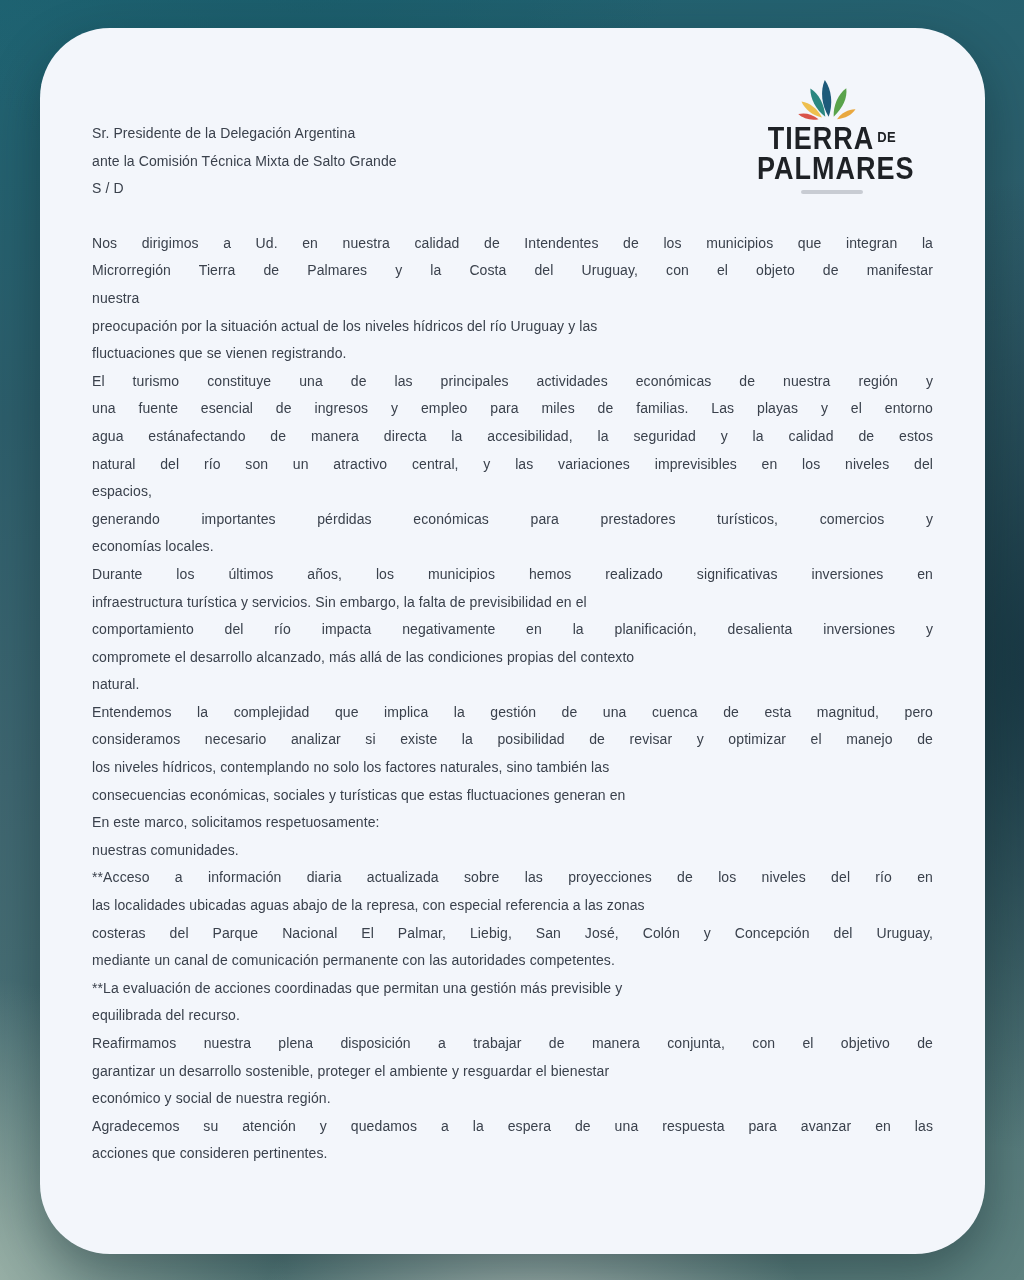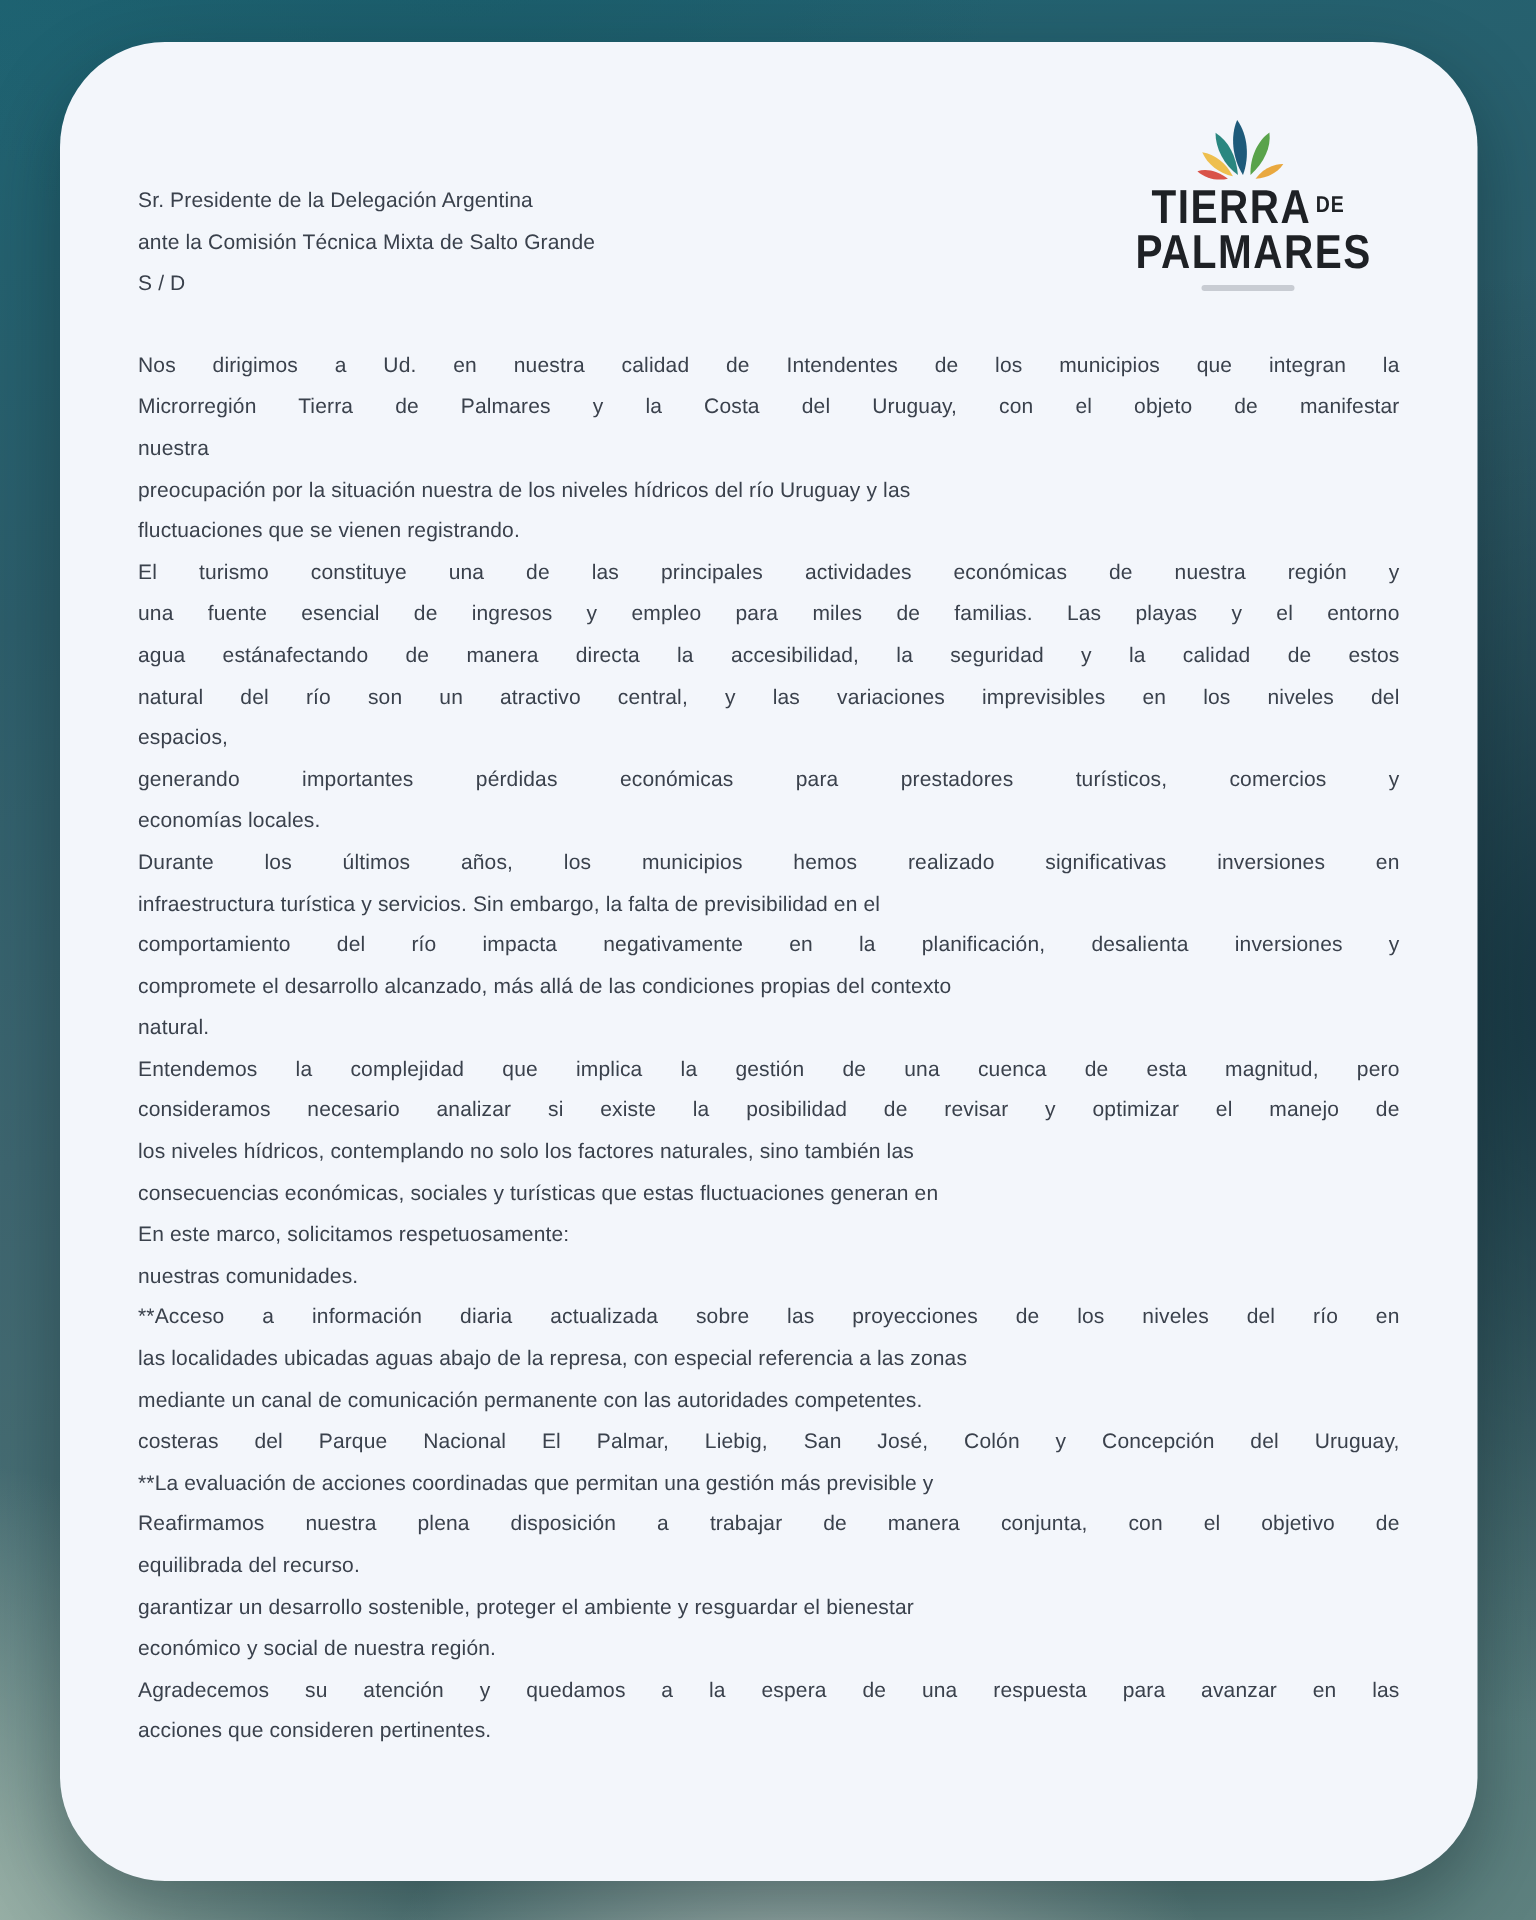--- a/index.html
+++ b/index.html
@@ -81,21 +81,21 @@
   <div class="recipient">
       <div class="line">Sr. Presidente de la Delegación Argentina</div>
       <div class="line">ante la Comisión Técnica Mixta de Salto Grande</div>
       <div class="line">S / D</div>
     </div>
 
   <div>
       <div class="line line-j">Nos dirigimos a Ud. en nuestra calidad de Intendentes de los municipios que integran la</div>
       <div class="line line-j">Microrregión Tierra de Palmares y la Costa del Uruguay, con el objeto de manifestar</div>
       <div class="line">nuestra</div>
-      <div class="line">preocupación por la situación nuestra de los niveles hídricos del río Uruguay y las</div>
+      <div class="line">preocupación por la situación actual de los niveles hídricos del río Uruguay y las</div>
       <div class="line">fluctuaciones que se vienen registrando.</div>
       <div class="line line-j">El turismo constituye una de las principales actividades económicas de nuestra región y</div>
       <div class="line line-j">una fuente esencial de ingresos y empleo para miles de familias. Las playas y el entorno</div>
       <div class="line line-j">agua estánafectando de manera directa la accesibilidad, la seguridad y la calidad de estos</div>
       <div class="line line-j">natural del río son un atractivo central, y las variaciones imprevisibles en los niveles del</div>
       <div class="line">espacios,</div>
       <div class="line line-j">generando importantes pérdidas económicas para prestadores turísticos, comercios y</div>
       <div class="line">economías locales.</div>
       <div class="line line-j">Durante los últimos años, los municipios hemos realizado significativas inversiones en</div>
       <div class="line">infraestructura turística y servicios. Sin embargo, la falta de previsibilidad en el</div>
@@ -103,24 +103,24 @@
       <div class="line">compromete el desarrollo alcanzado, más allá de las condiciones propias del contexto</div>
       <div class="line">natural.</div>
       <div class="line line-j">Entendemos la complejidad que implica la gestión de una cuenca de esta magnitud, pero</div>
       <div class="line line-j">consideramos necesario analizar si existe la posibilidad de revisar y optimizar el manejo de</div>
       <div class="line">los niveles hídricos, contemplando no solo los factores naturales, sino también las</div>
       <div class="line">consecuencias económicas, sociales y turísticas que estas fluctuaciones generan en</div>
       <div class="line">En este marco, solicitamos respetuosamente:</div>
       <div class="line">nuestras comunidades.</div>
       <div class="line line-j">**Acceso a información diaria actualizada sobre las proyecciones de los niveles del río en</div>
       <div class="line">las localidades ubicadas aguas abajo de la represa, con especial referencia a las zonas</div>
+      <div class="line line-j">costeras del Parque Nacional El Palmar, Liebig, San José, Colón y Concepción del Uruguay,</div>
       <div class="line">mediante un canal de comunicación permanente con las autoridades competentes.</div>
-      <div class="line line-j">costeras del Parque Nacional El Palmar, Liebig, San José, Colón y Concepción del Uruguay,</div>
       <div class="line">**La evaluación de acciones coordinadas que permitan una gestión más previsible y</div>
+      <div class="line">equilibrada del recurso.</div>
       <div class="line line-j">Reafirmamos nuestra plena disposición a trabajar de manera conjunta, con el objetivo de</div>
-      <div class="line">equilibrada del recurso.</div>
       <div class="line">garantizar un desarrollo sostenible, proteger el ambiente y resguardar el bienestar</div>
       <div class="line">económico y social de nuestra región.</div>
       <div class="line line-j">Agradecemos su atención y quedamos a la espera de una respuesta para avanzar en las</div>
       <div class="line">acciones que consideren pertinentes.</div>
     </div>
 
 </div>
 
 </body></html>

